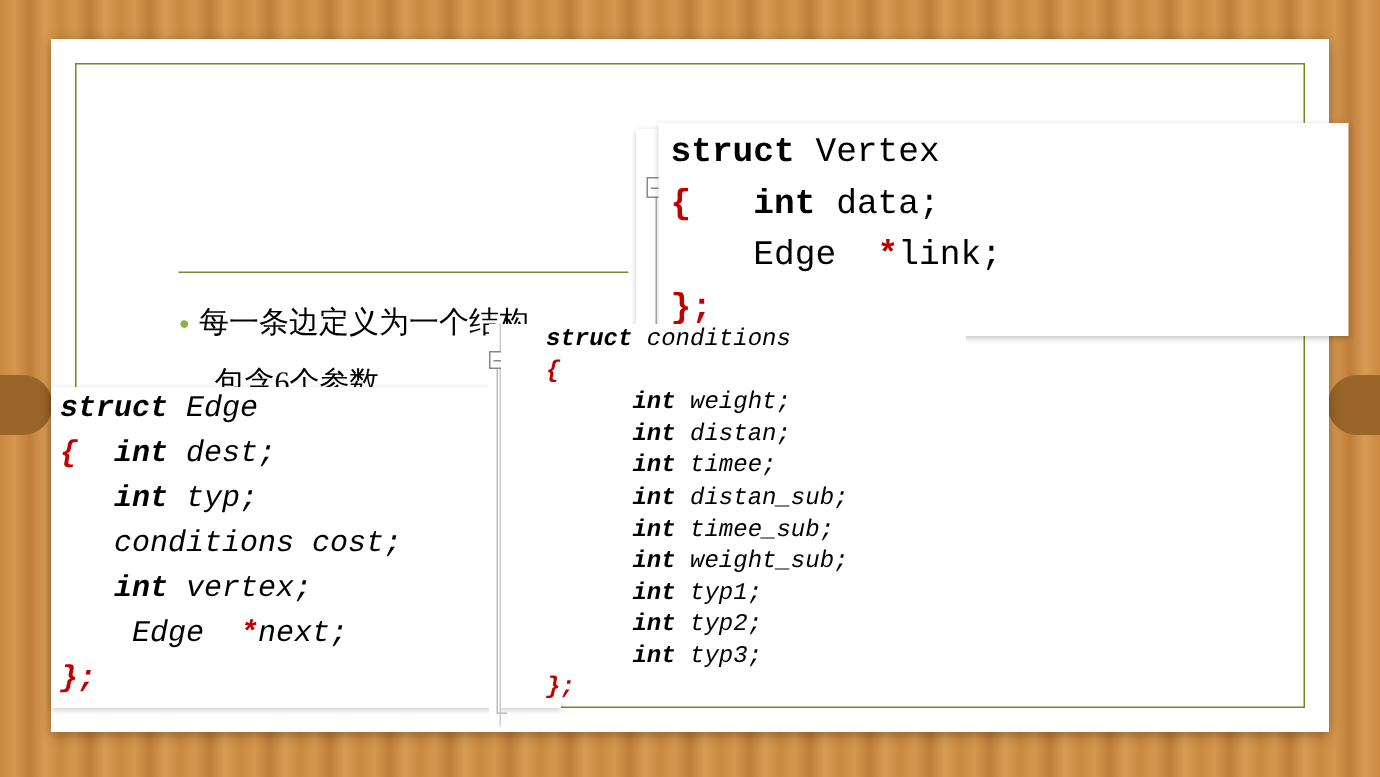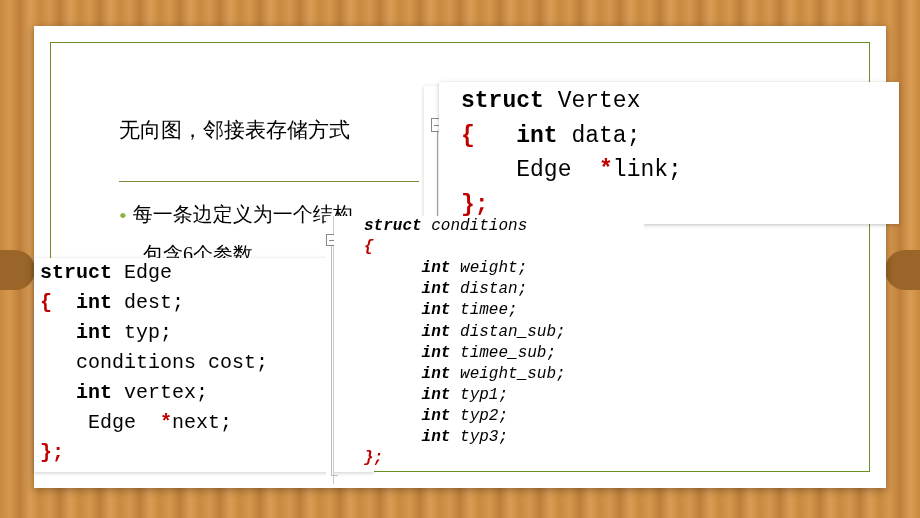--- a/index.html
+++ b/index.html
@@ -68,21 +68,21 @@
     white-space: pre;
     color: #000;
   }
   .code .kw { font-weight: bold; }
   .code .brace { color: #c00000; font-weight: bold; }
   .code .star { color: #c00000; font-weight: bold; }
   .vertex-box {
     top: 56px; left: 405px;
     font-size: 23px;
     line-height: 1.5;
-    padding: 2px 22px;
+    padding: 2px 8px;
     box-shadow: 0 1px 4px rgba(0,0,0,0.25);
     width: 460px;
   }
   .fold-gutter {
     position: absolute;
     left: 390px; top: 60px;
     width: 32px; height: 140px;
     background: #fff;
     box-shadow: 0 1px 4px rgba(0,0,0,0.2);
   }
@@ -111,20 +111,21 @@
     left: 0; bottom: 0; width: 8px;
     border-top: 1px solid #aaa;
   }
   .edge-box {
     top: 232px; left: 0;
     font-size: 20px;
     line-height: 1.5;
     padding: 0 6px 4px 6px;
     box-shadow: 0 1px 4px rgba(0,0,0,0.2);
     width: 340px;
+    font-style: italic;
   }
   .cond-box {
     top: 190px; left: 300px;
     font-size: 16px;
     line-height: 1.32;
     padding: 0 6px 0 30px;
     width: 310px;
     font-style: italic;
   }
   .cond-gutter {
@@ -161,21 +162,20 @@
 </style>
 </head>
 <body>
 
 <div class="side-shadow left"></div>
 <div class="side-shadow right"></div>
 
 <div class="slide">
   <div class="inner-frame"></div>
 
-  <div class="title">无向图，邻接表存储方式</div>
   <div class="hr-line"></div>
 
   <div class="bullet-block">
     <div><span class="bullet-dot">•</span><span>每一条边定义为一个结构，</span></div>
     <div class="bullet-line2">包含6个参数。</div>
   </div>
 
   <div class="fold-gutter"></div>
   <div class="fold-box"></div>
   <div class="fold-line"></div>

